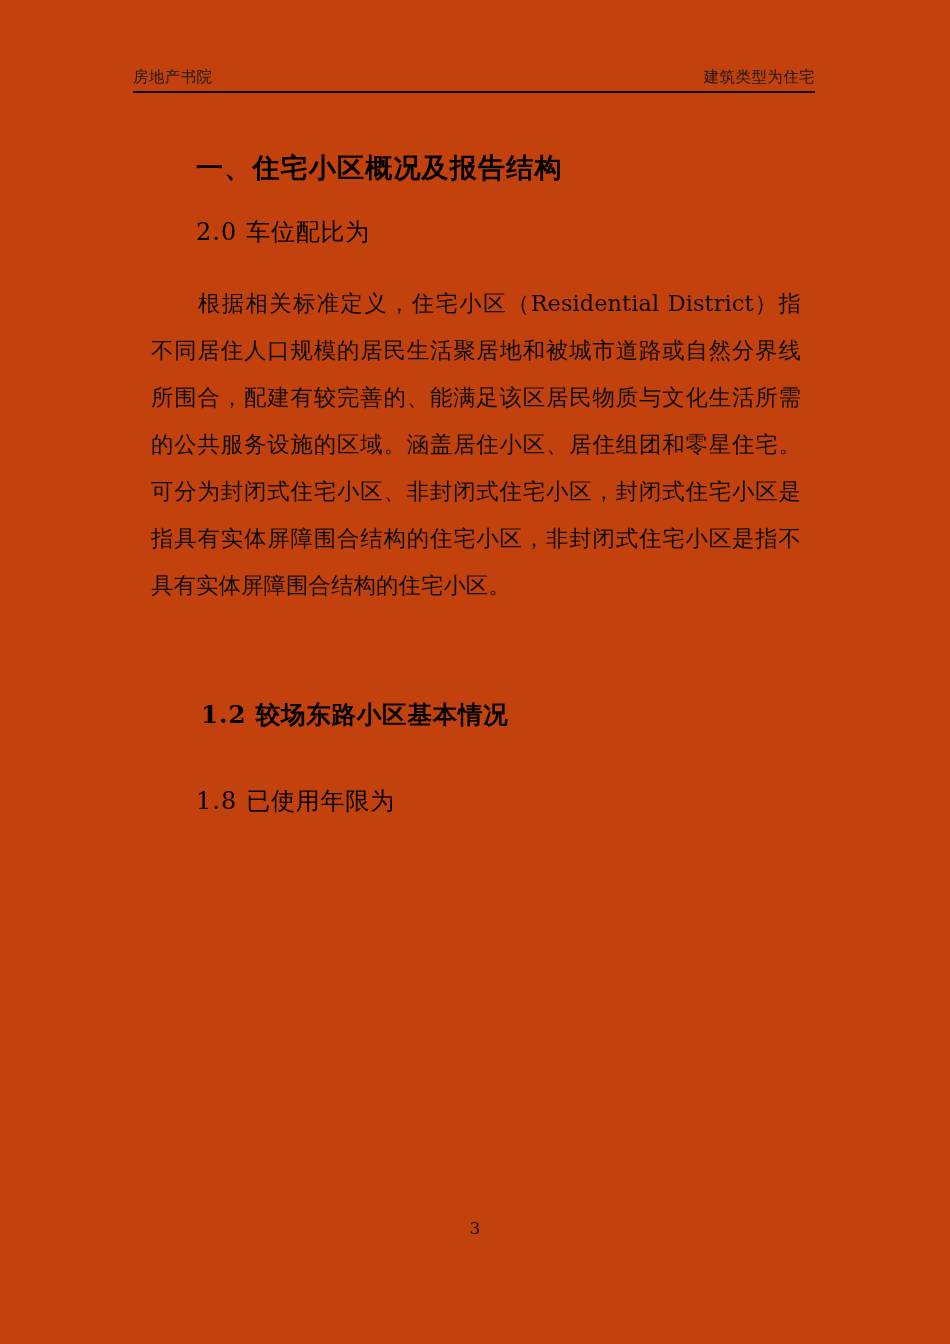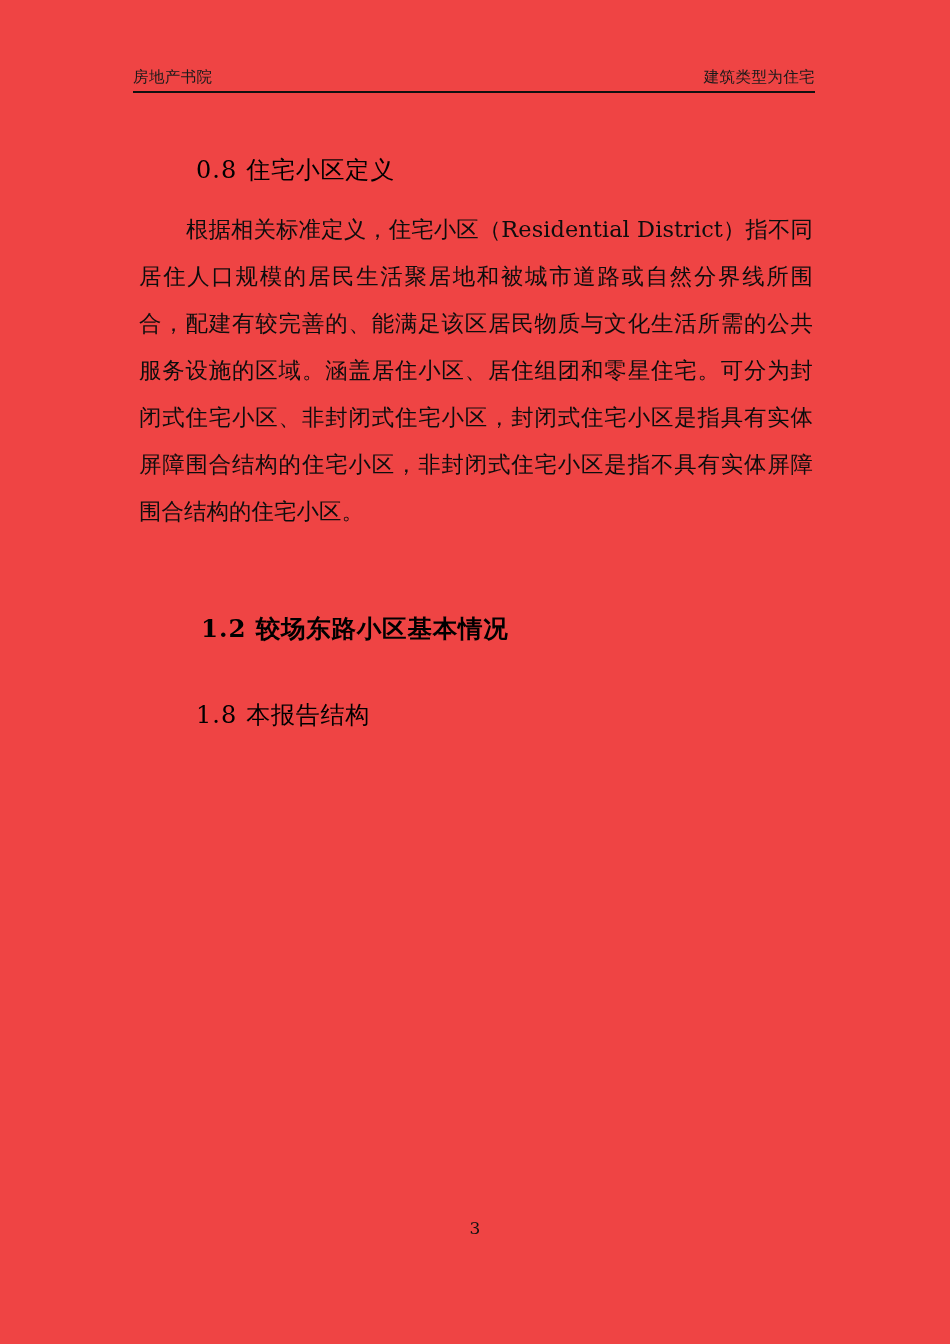--- a/index.html
+++ b/index.html
@@ -14,21 +14,21 @@
     font-family: "DejaVu Serif", "Liberation Serif", serif;
     color: #000000;
     overflow: hidden;
   }
 
   .page {
     position: absolute;
     top: 0; left: 0;
     width: 950px;
     height: 1344px;
-    background: #ef4444;
+    background: #c2410c;
   }
 
   
   .page-header {
     position: absolute;
     left: 133px;
     top: 68px;
     width: 682px;
     border-bottom: 2.4px solid #111111;
     padding-bottom: 6px;
@@ -83,21 +83,21 @@
     font-family: "DejaVu Serif", "Liberation Serif", serif;
     letter-spacing: 1px;
     margin-right: 9px;
   }
   h2.doc-h2.strong .num {
     font-family: "DejaVu Serif", "Liberation Serif", serif;
     font-weight: bold;
   }
 
   p.doc-p {
-    margin: 0;
+    margin: 12px;
     font-family: "DejaVu Serif", "Liberation Serif", serif;
     font-size: 22.4px;
     line-height: 47px;
     text-align: justify;
     text-align-last: left;
     text-indent: 47px;
     letter-spacing: 0.1px;
     color: #0d0d0d;
     word-break: break-all;
   }
@@ -124,44 +124,45 @@
 
 <div class="page">
 
   <div class="page-header">
     <span class="hdr-left">房地产书院</span>
     <span class="hdr-right">建筑类型为住宅</span>
   </div>
 
   <div class="content">
 
+    <h1 class="doc-h1">一、住宅小区概况及报告结构</h1>
 
     <div class="sp-h1-to-h2"></div>
 
     <h2 class="doc-h2">
-      <span class="num">0.8</span><span class="ttl">住宅小区定义</span>
+      <span class="num">2.0</span><span class="ttl">车位配比为</span>
     </h2>
 
     <div class="sp-h2-to-p"></div>
 
     <p class="doc-p">根据相关标准定义，住宅小区（Residential District）指不同居住人口规模的居民生活聚居地和被城市道路或自然分界线所围合，配建有较完善的、能满足该区居民物质与文化生活所需的公共服务设施的区域。涵盖居住小区、居住组团和零星住宅。可分为封闭式住宅小区、非封闭式住宅小区，封闭式住宅小区是指具有实体屏障围合结构的住宅小区，非封闭式住宅小区是指不具有实体屏障围合结构的住宅小区。</p>
 
     <div class="sp-p-to-h2"></div>
 
     <h2 class="doc-h2 strong">
       <span class="num">1.2</span><span class="ttl">较场东路小区基本情况</span>
     </h2>
 
     <div class="sp-h2-to-p"></div>
 
 
     <div class="sp-p-to-h2"></div>
 
     <h2 class="doc-h2">
-      <span class="num">1.8</span><span class="ttl">本报告结构</span>
+      <span class="num">1.8</span><span class="ttl">已使用年限为</span>
     </h2>
 
     <div class="sp-h2-to-p"></div>
 
 
   </div>
 
   <div class="page-footer">
     <span>3</span>
   </div>

